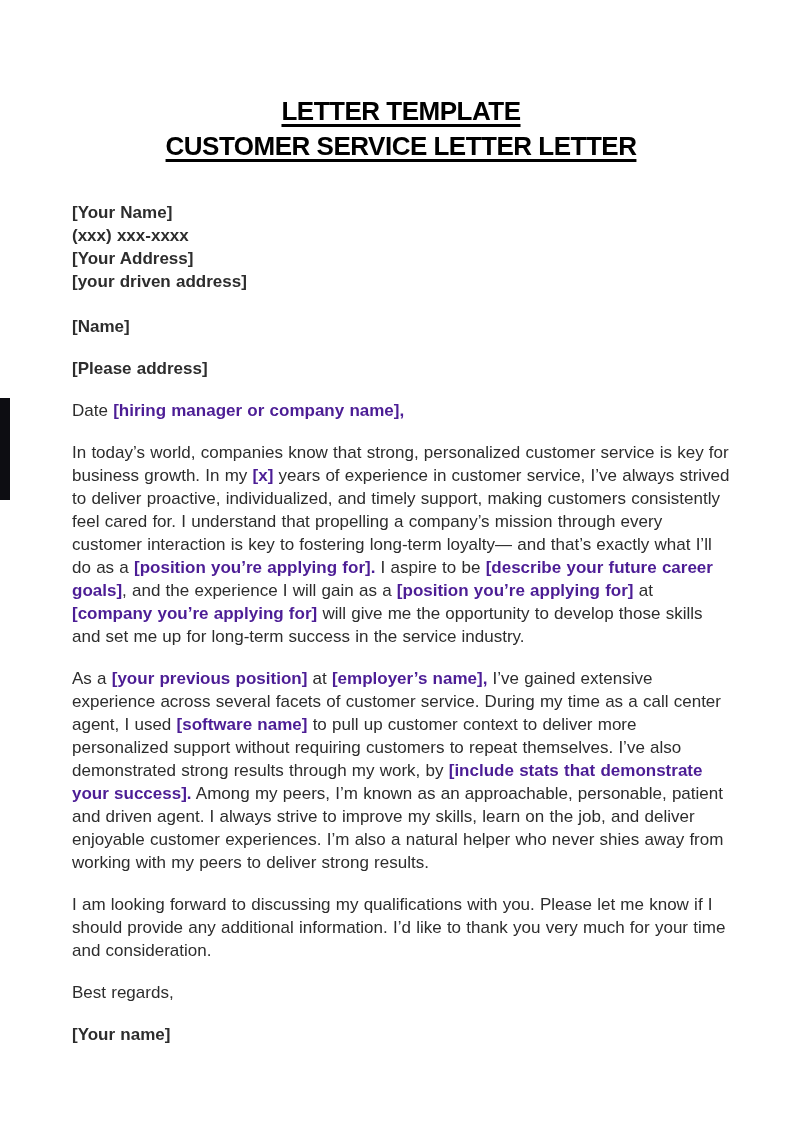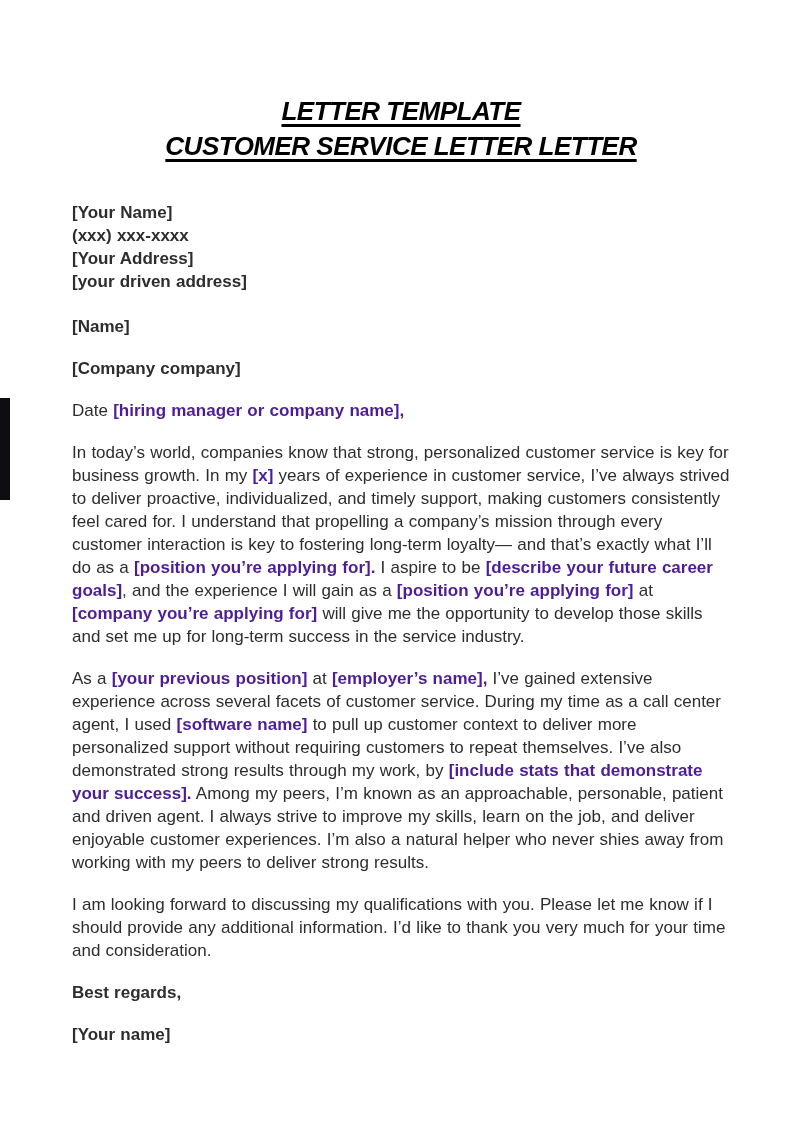--- a/index.html
+++ b/index.html
@@ -25,33 +25,32 @@
     color: #000000;
   }
   .title-line {
     font-size: 26px;
     line-height: 35px;
     font-weight: bold;
     letter-spacing: -0.5px;
     text-decoration: underline;
     text-decoration-thickness: 2.5px;
     text-underline-offset: 4px;
-    font-style: italic;
   }
   .body-text {
     font-size: 17px;
     line-height: 23px;
     word-spacing: 0.5px;
   }
   .sender-block { margin-top: 37px; }
   .sender-block div { font-weight: bold; }
   .date-line   { margin-top: 22px; font-weight: bold; }
   .company-line{ margin-top: 19px; font-weight: bold; }
   .para        { margin-top: 19px; margin-bottom: 0; }
-  .closing     { margin-top: 19px; font-weight: bold; }
+  .closing     { margin-top: 19px; }
   .signature   { margin-top: 19px; font-weight: bold; }
   .b { font-weight: bold; color: #4c1d95; }
   .edge-artifact {
     position: absolute;
     left: 0;
     top: 398px;
     width: 10px;
     height: 102px;
     background: #0d0d12;
   }
@@ -72,21 +71,21 @@
 
     <div class="body-text sender-block">
       <div>[Your Name]</div>
       <div>(xxx) xxx-xxxx</div>
       <div>[Your Address]</div>
       <div>[your driven address]</div>
     </div>
 
     <div class="body-text date-line">[Name]</div>
 
-    <div class="body-text company-line">[Company company]</div>
+    <div class="body-text company-line">[Please address]</div>
 
     <p class="body-text para"><span>Date </span><span class="b">[hiring manager or company name],</span></p>
 
     <p class="body-text para"><span>In today’s world, companies know that strong, personalized customer service is key for business growth. In my </span><span class="b">[x]</span><span> years of experience in customer service, I’ve always strived to deliver proactive, individualized, and timely support, making customers consistently feel cared for. I understand that propelling a company’s mission through every customer interaction is key to fostering long-term loyalty— and that’s exactly what I’ll do as a </span><span class="b">[position you’re applying for].</span><span> I aspire to be </span><span class="b">[describe your future career goals]</span><span>, and the experience I will gain as a </span><span class="b">[position you’re applying for]</span><span> at </span><span class="b">[company you’re applying for]</span><span> will give me the opportunity to develop those skills and set me up for long-term success in the service industry.</span></p>
 
     <p class="body-text para"><span>As a </span><span class="b">[your previous position]</span><span> at </span><span class="b">[employer’s name],</span><span> I’ve gained extensive experience across several facets of customer service. During my time as a call center agent, I used </span><span class="b">[software name]</span><span> to pull up customer context to deliver more personalized support without requiring customers to repeat themselves. I’ve also demonstrated strong results through my work, by </span><span class="b">[include stats that demonstrate your success].</span><span> Among my peers, I’m known as an approachable, personable, patient and driven agent. I always strive to improve my skills, learn on the job, and deliver enjoyable customer experiences. I’m also a natural helper who never shies away from working with my peers to deliver strong results.</span></p>
 
     <p class="body-text para"><span>I am looking forward to discussing my qualifications with you. Please let me know if I should provide any additional information. I’d like to thank you very much for your time and consideration.</span></p>
 
     <div class="body-text closing">Best regards,</div>

